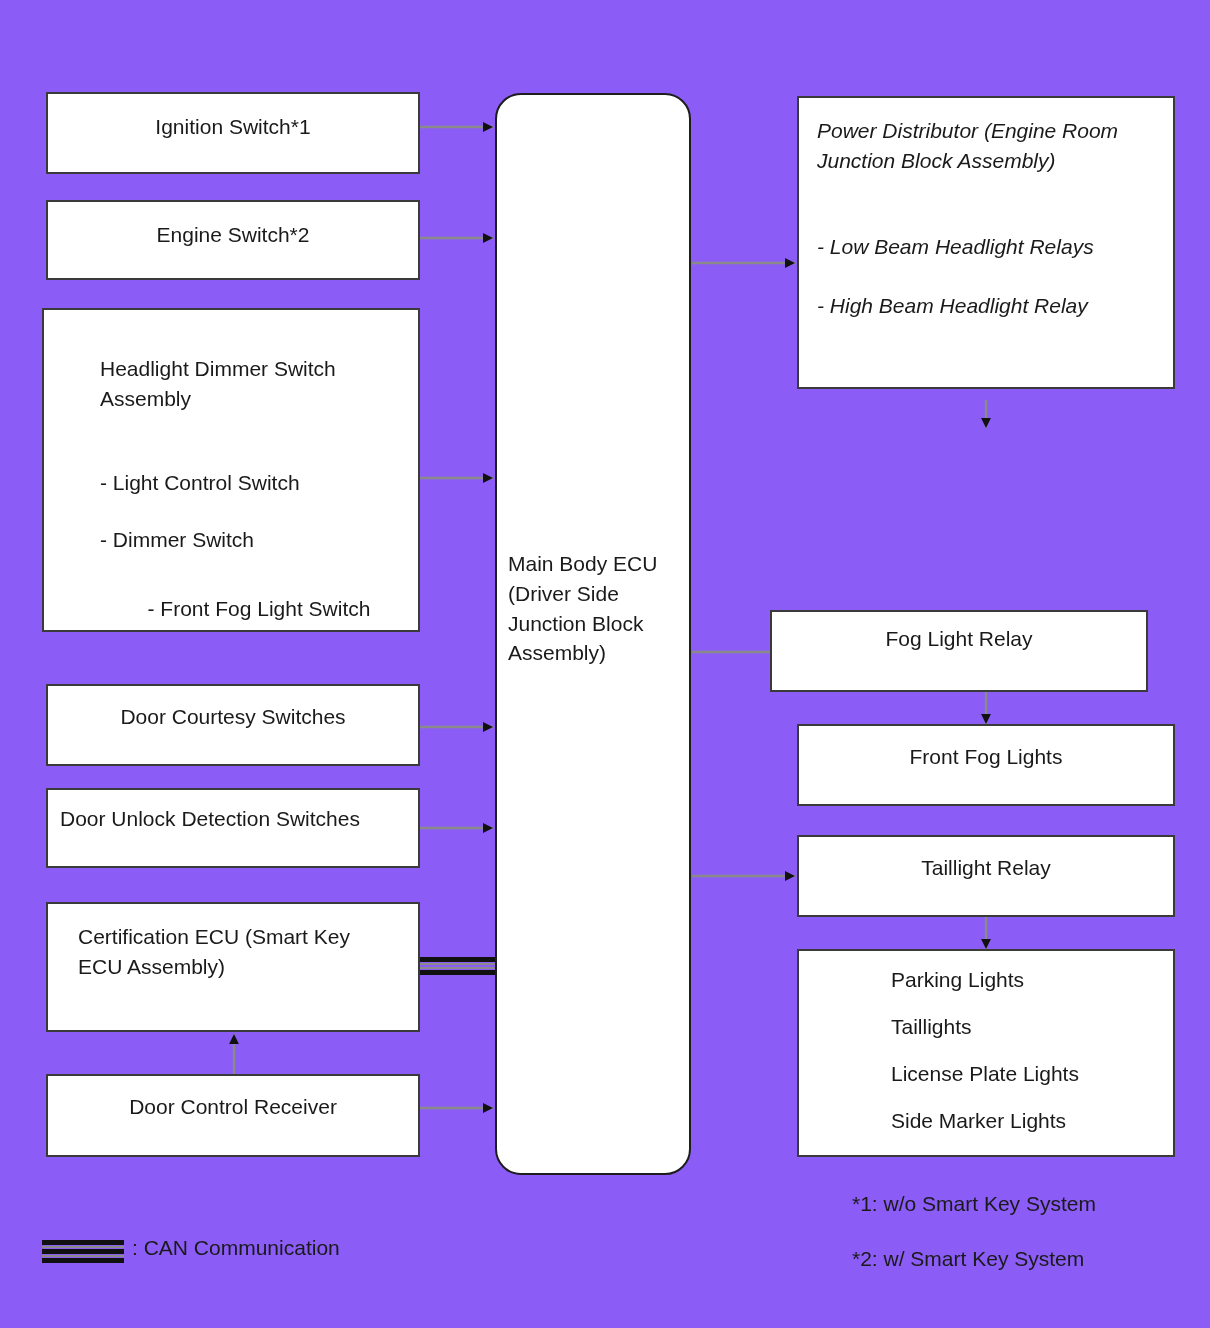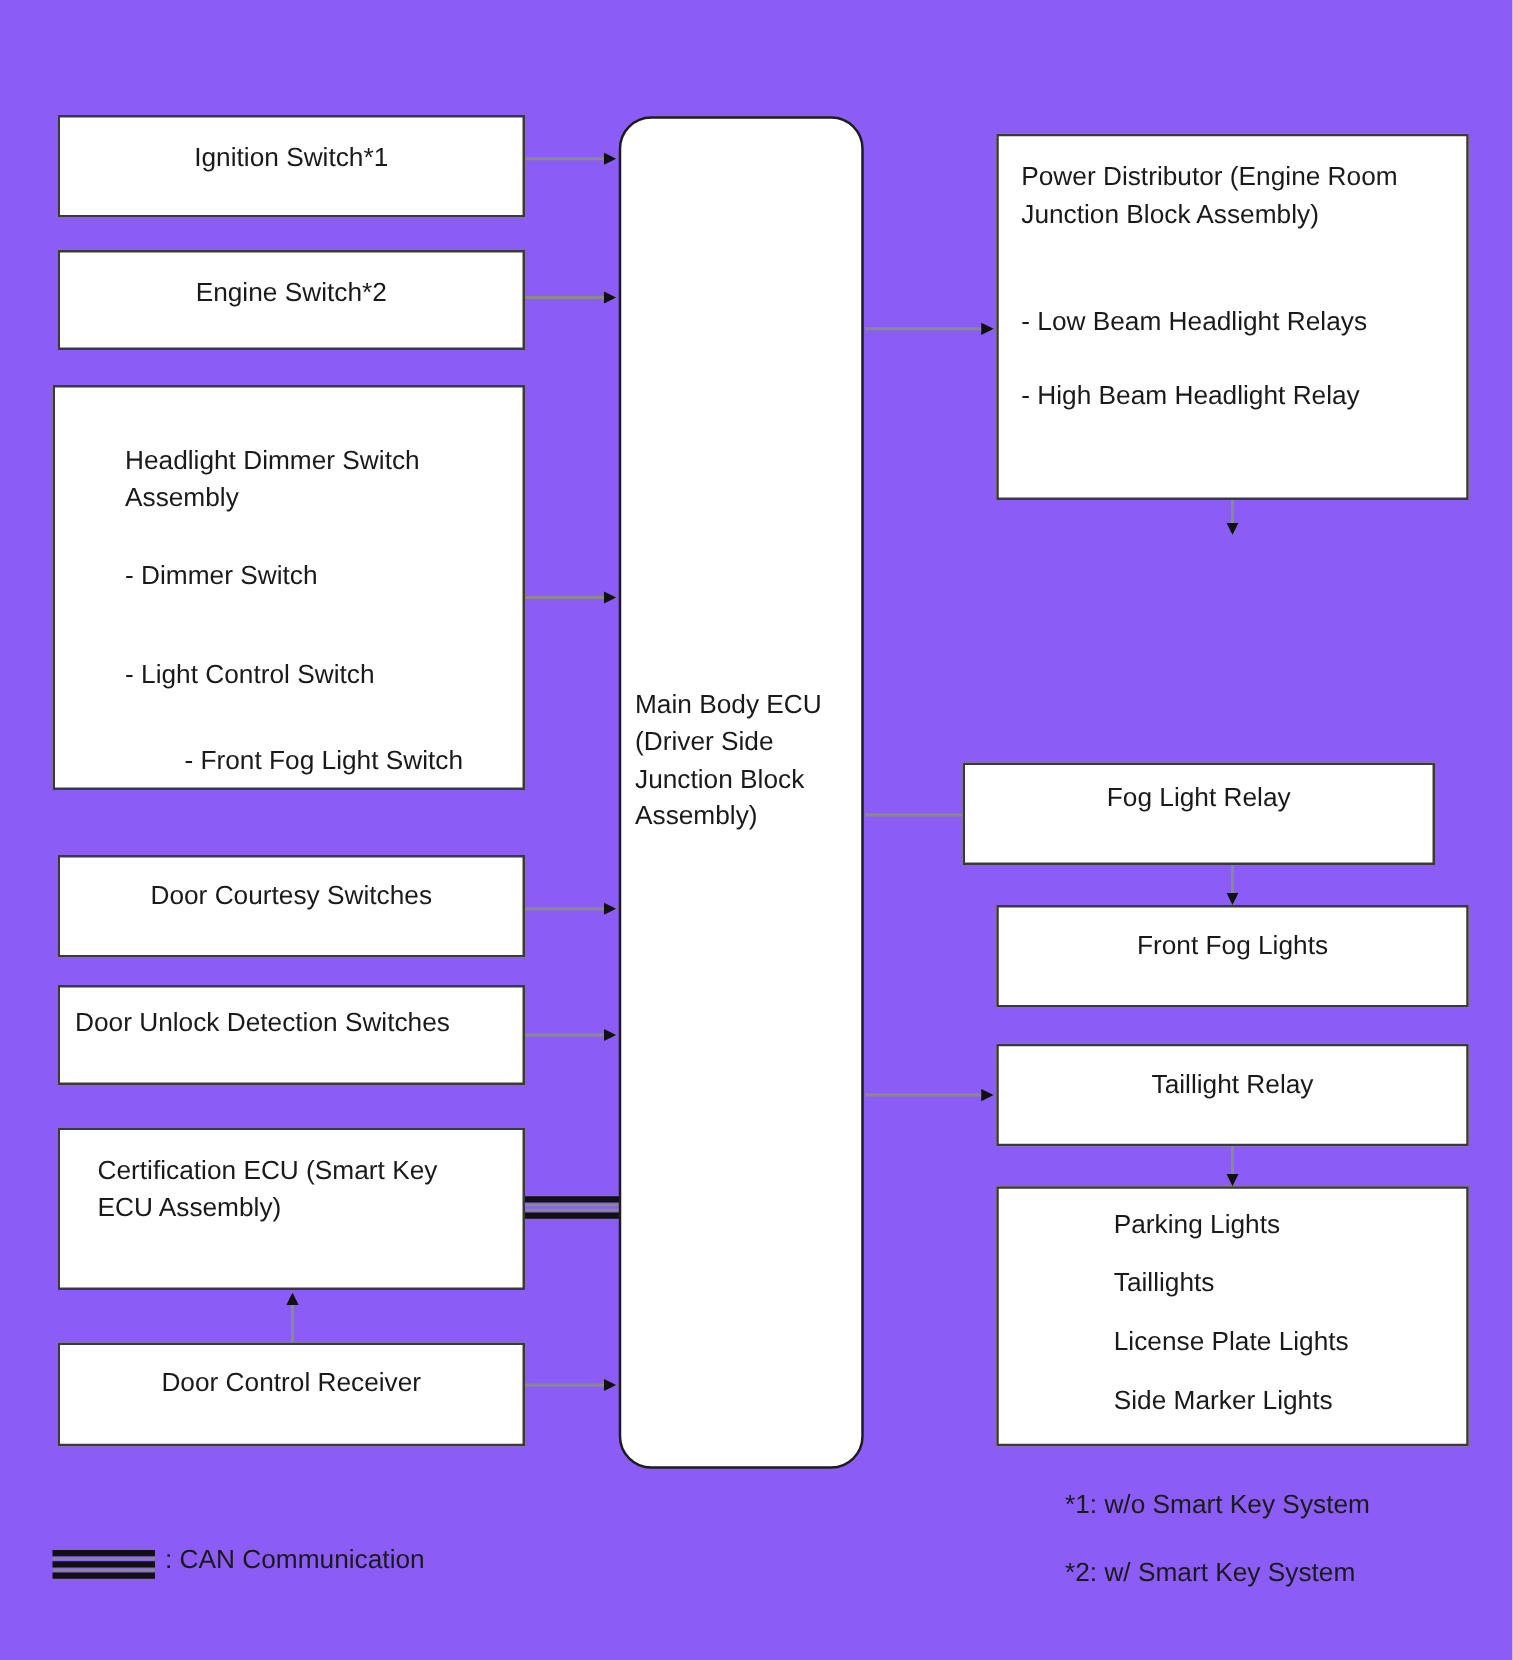--- a/index.html
+++ b/index.html
@@ -136,22 +136,22 @@
     <div class="line box-title-center">Ignition Switch*1</div>
   </div>
 
   <div class="box center-top" style="left:46px; top:200px; width:374px; height:80px; padding-top:22px;">
     <div class="line box-title-center">Engine Switch*2</div>
   </div>
 
   <div class="box" style="left:42px; top:308px; width:378px; height:324px; padding:44px 0 0 56px;">
     <div class="line" style="line-height:1.42;">Headlight Dimmer Switch
 Assembly</div>
+    <div class="line" style="margin-top:58px;">- Light Control Switch</div>
     <div class="line" style="margin-top:36px;">- Dimmer Switch</div>
-    <div class="line" style="margin-top:58px;">- Light Control Switch</div>
     <div class="line" style="margin-top:48px;text-align:center;">- Front Fog Light Switch</div>
   </div>
 
   <div class="box center-top" style="left:46px; top:684px; width:374px; height:82px; padding-top:20px;">
     <div class="line box-title-center">Door Courtesy Switches</div>
   </div>
 
   <div class="box" style="left:46px; top:788px; width:374px; height:80px; padding:18px 0 0 12px;">
     <div class="line">Door Unlock Detection Switches</div>
   </div>
@@ -164,21 +164,21 @@
   <div class="box center-top" style="left:46px; top:1074px; width:374px; height:83px; padding-top:20px;">
     <div class="line box-title-center">Door Control Receiver</div>
   </div>
 
   <div class="ecu" style="left:495px; top:93px; width:196px; height:1082px;"></div>
   <div class="ecu-text" style="left:508px; top:549px; width:180px;">Main Body ECU
 (Driver Side
 Junction Block
 Assembly)</div>
 
-  <div class="box" style="left:797px; top:107px; width:378px; height:293px; padding:18px 0 0 18px;">
+  <div class="box" style="left:797px; top:96px; width:378px; height:293px; padding:18px 0 0 18px;font-style:italic;">
     <div class="line" style="line-height:1.42;">Power Distributor (Engine Room
 Junction Block Assembly)</div>
     <div class="line" style="margin-top:60px;">- Low Beam Headlight Relays</div>
     <div class="line" style="margin-top:38px;">- High Beam Headlight Relay</div>
   </div>
 
 
   <div class="box center-top" style="left:770px; top:610px; width:378px; height:82px; padding-top:16px;">
     <div class="line box-title-center">Fog Light Relay</div>
   </div>

